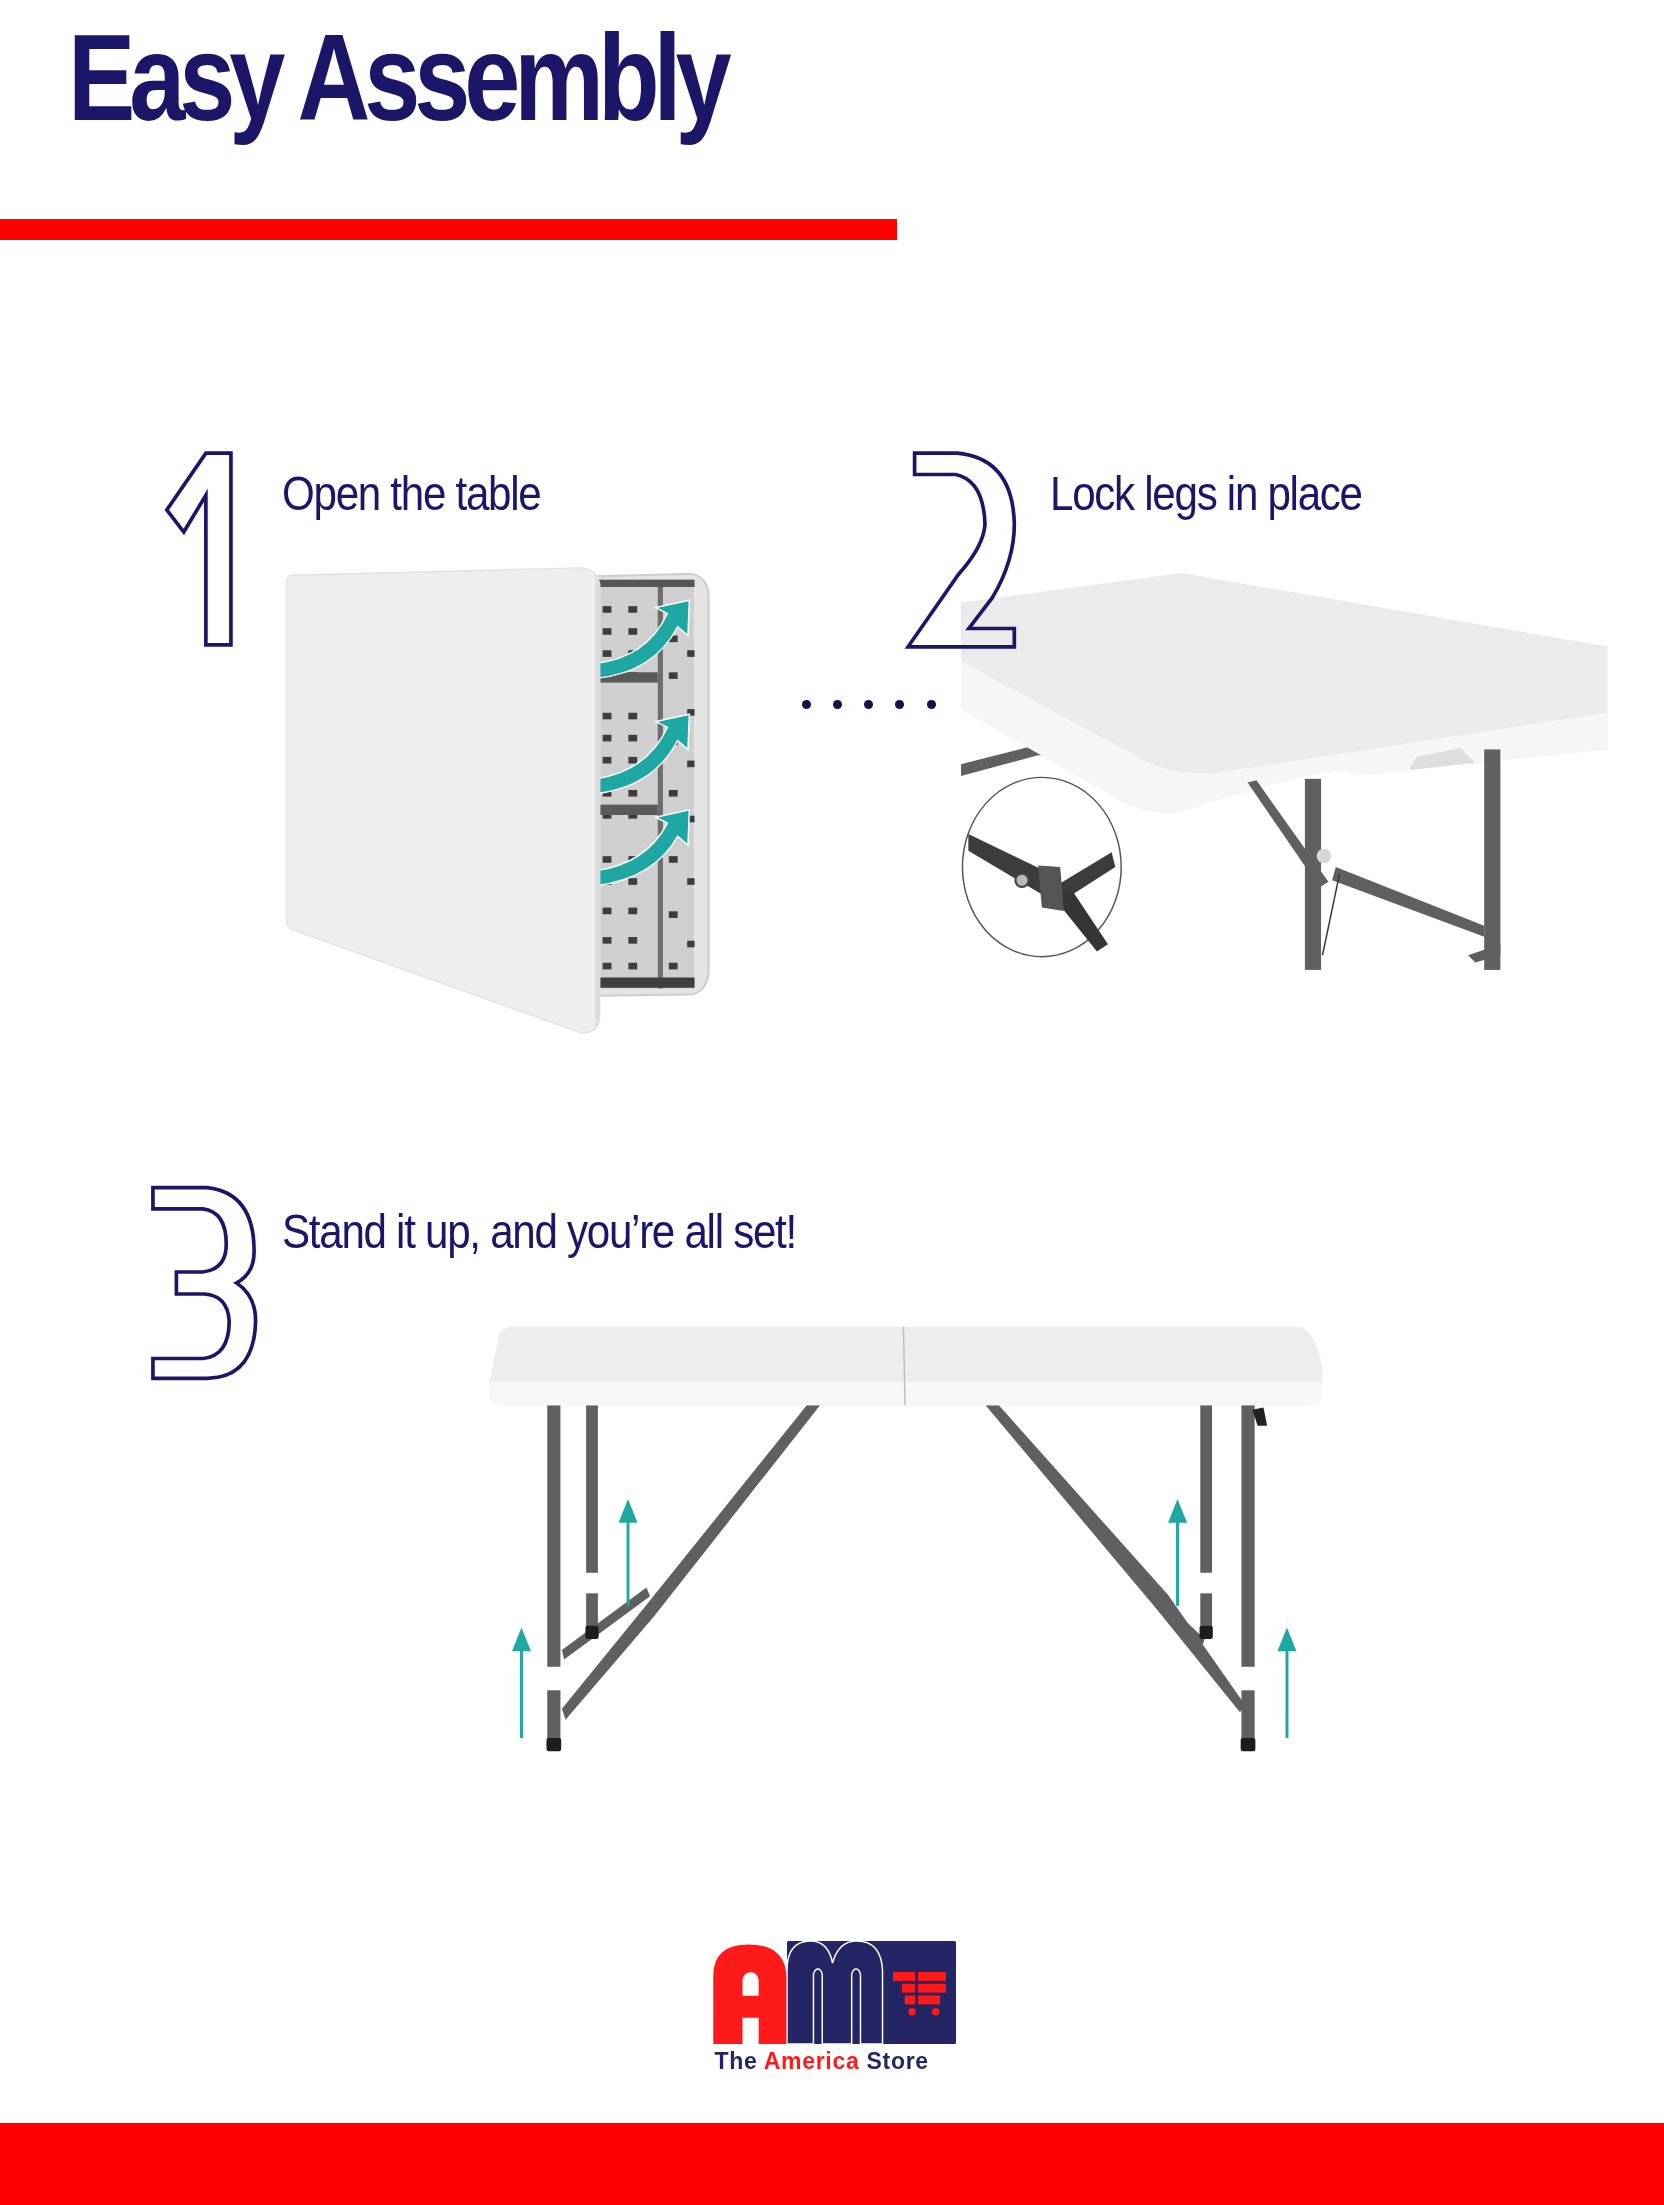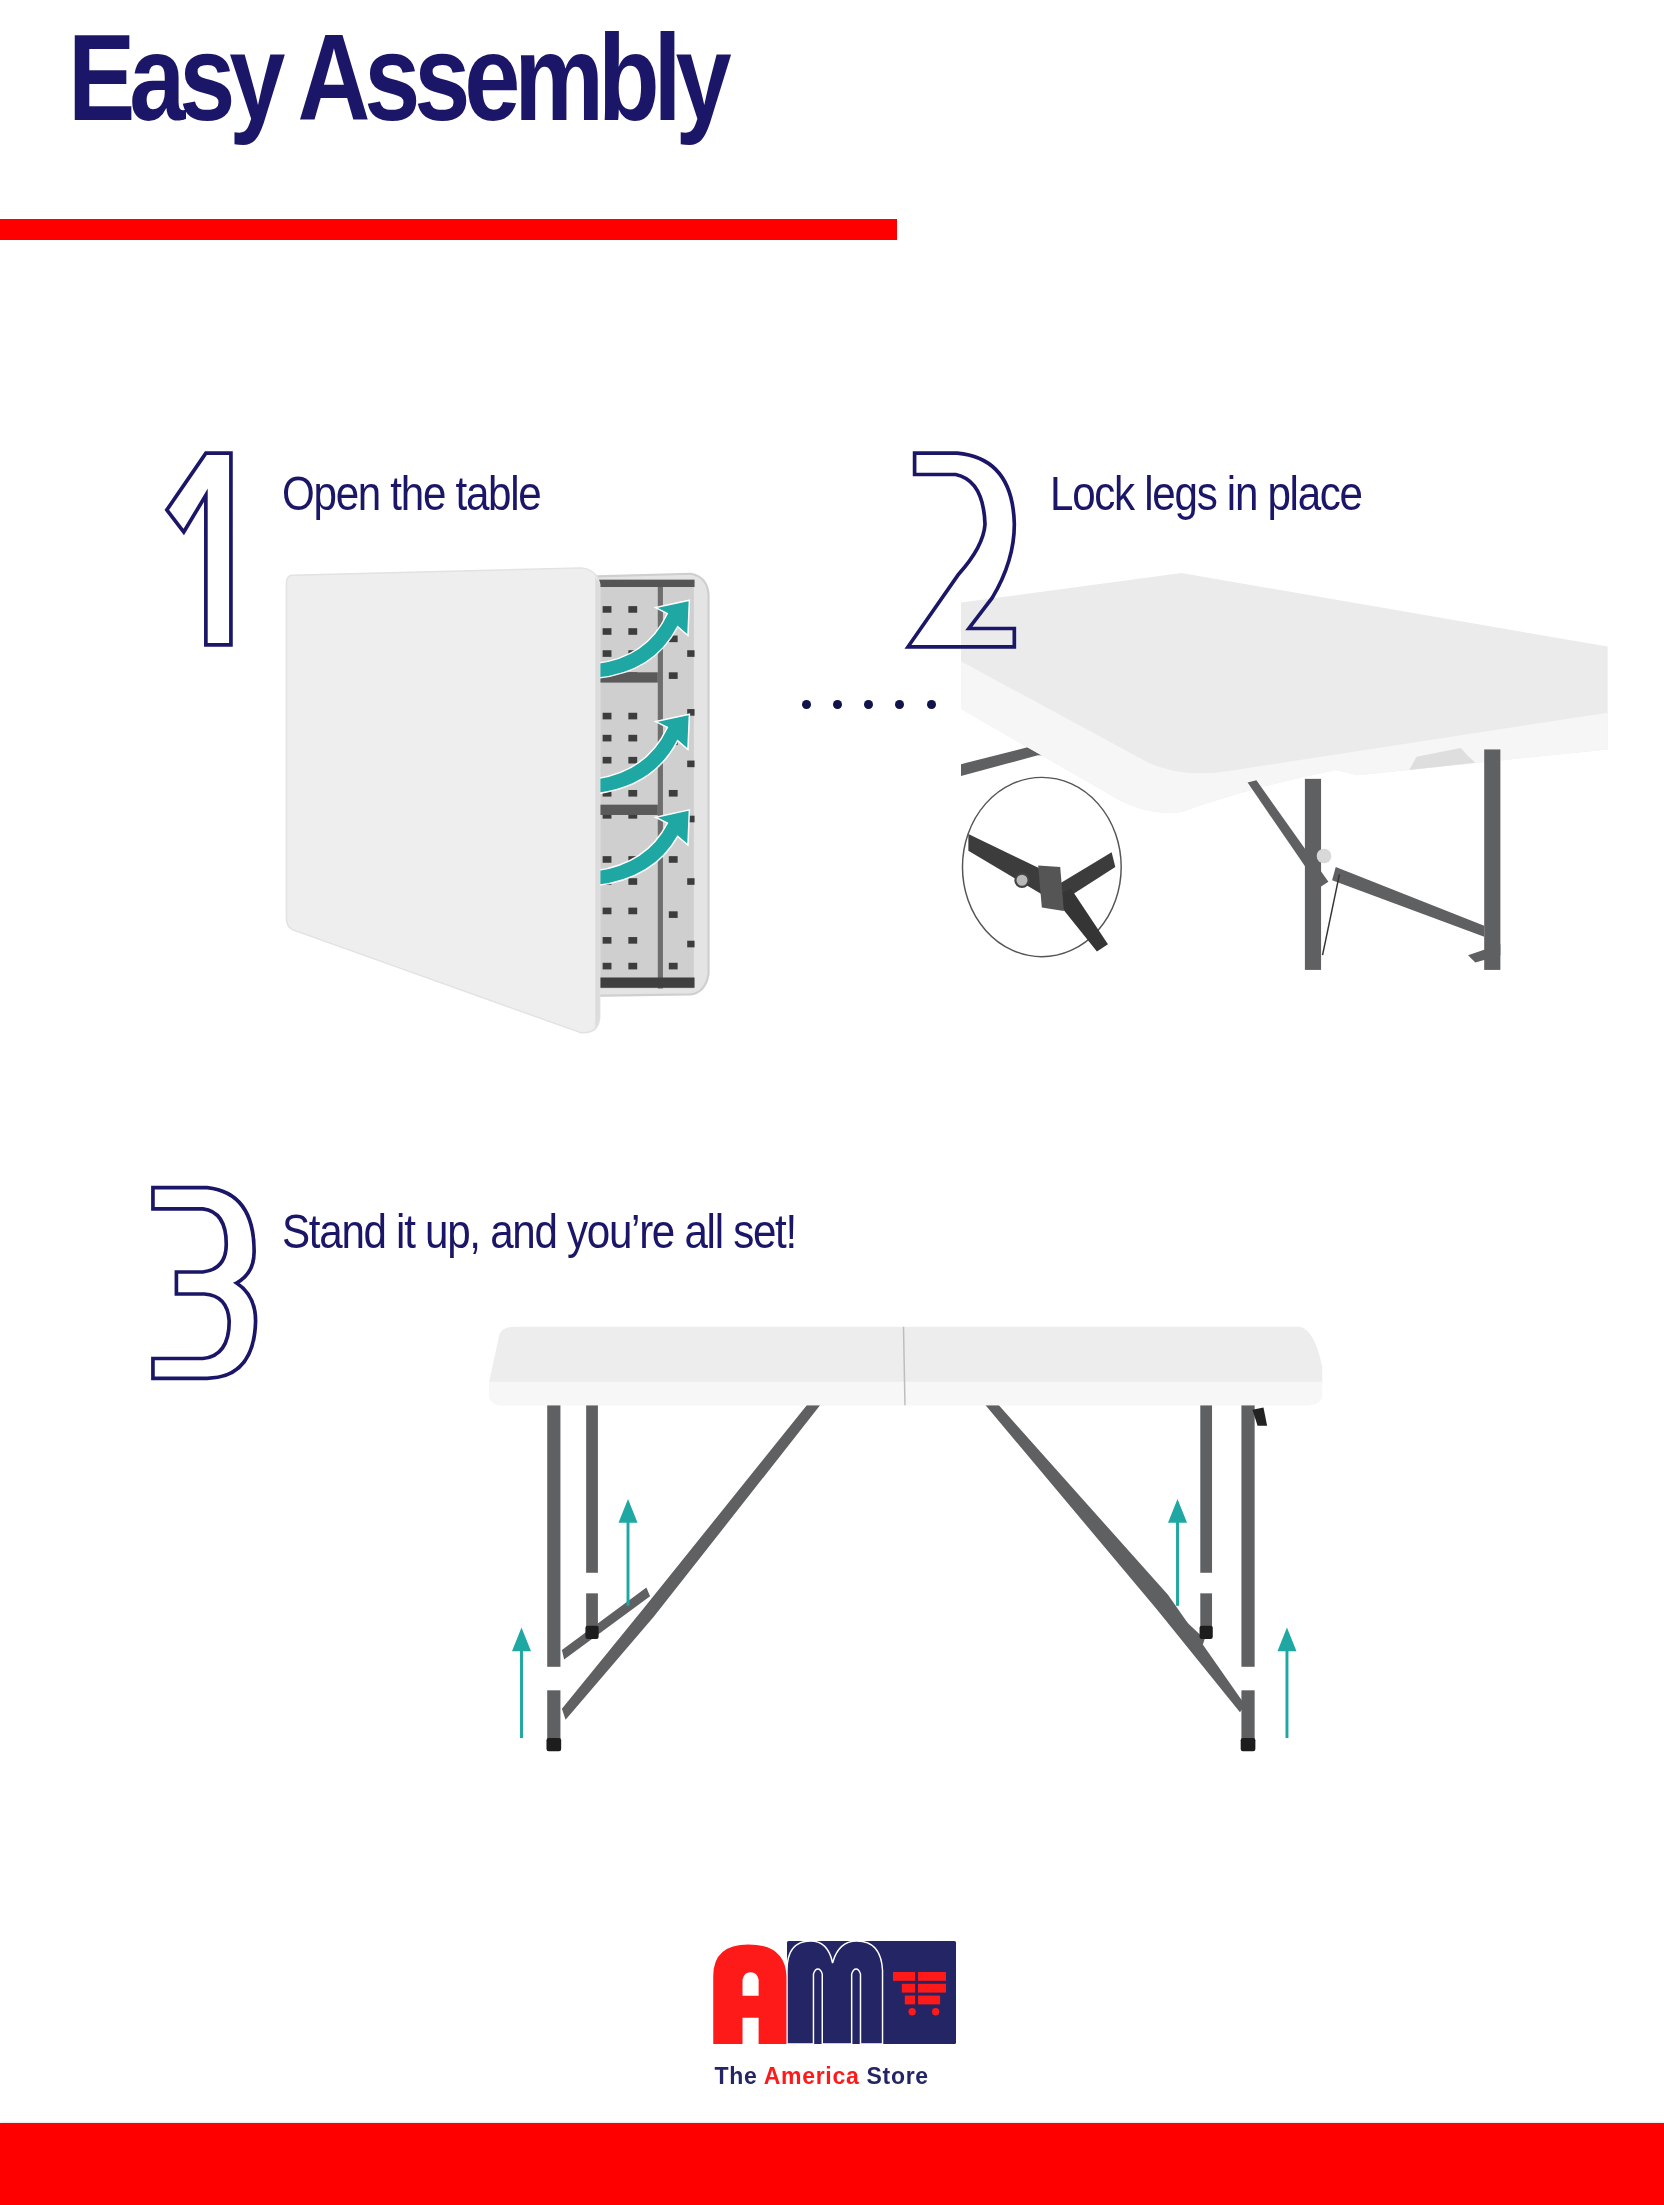--- a/index.html
+++ b/index.html
@@ -15,21 +15,21 @@
   .red-bar-bottom { left: 0; top: 2123px; width: 1664px; height: 82px; background: #ff0000;
     box-shadow: 0 -1.5px 2.2px rgba(0,0,0,0.12); }
   .step-label {
     color: #1b1668; font-size: 49px; line-height: 1; white-space: nowrap;
     transform: scaleX(0.86); transform-origin: left top; letter-spacing: -1.5px;
   }
   .step-num svg { display: block; overflow: visible; }
   .step-num path { fill: none; stroke: #1b1668; stroke-width: 5; stroke-linejoin: miter; }
   .dot { width: 8.8px; height: 8.8px; border-radius: 50%; background: #12134a; }
   .img { overflow: hidden; }
-  .logo-text { font-weight: 700; font-size: 23px; white-space: nowrap; letter-spacing: 0.7px; margin-top: 15px; }
+  .logo-text { font-weight: 700; font-size: 23px; white-space: nowrap; letter-spacing: 0.7px; }
 </style>
 </head>
 <body>
 
 <div class="abs title">Easy Assembly</div>
 <div class="abs red-bar-top"></div>
 
 <div class="abs" style="left:0;top:0;">
   <div class="abs step-num" style="left:163px;top:451px;">
     <svg width="71" height="196" viewBox="0 0 96 266">

